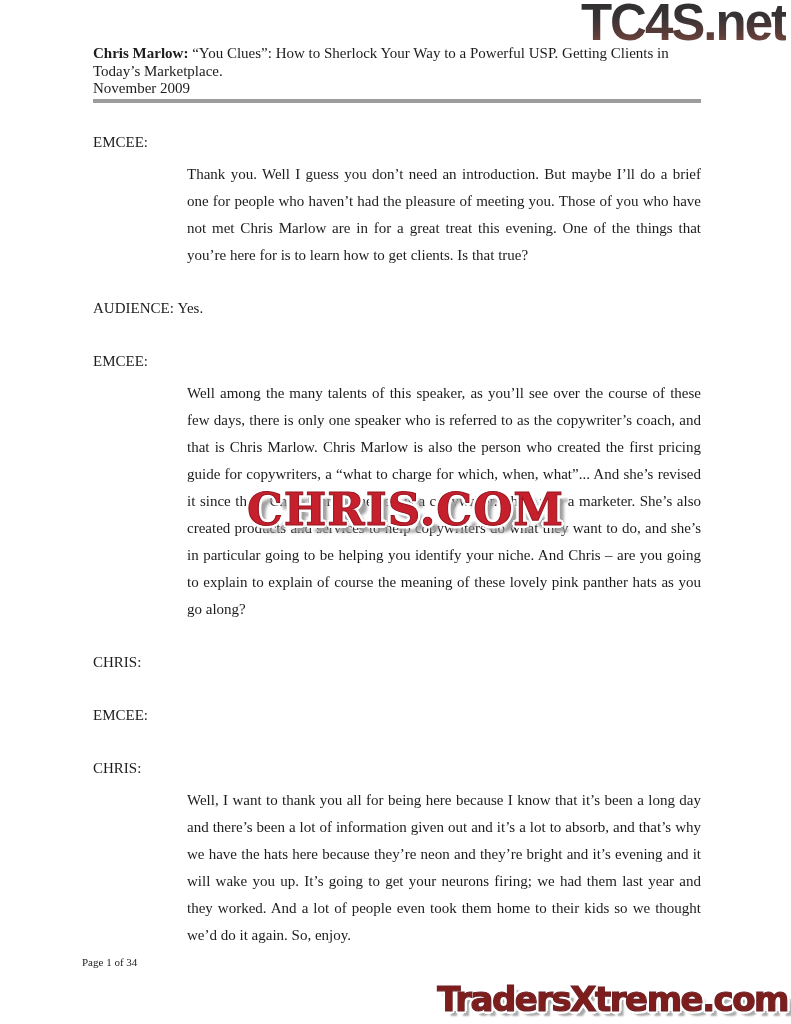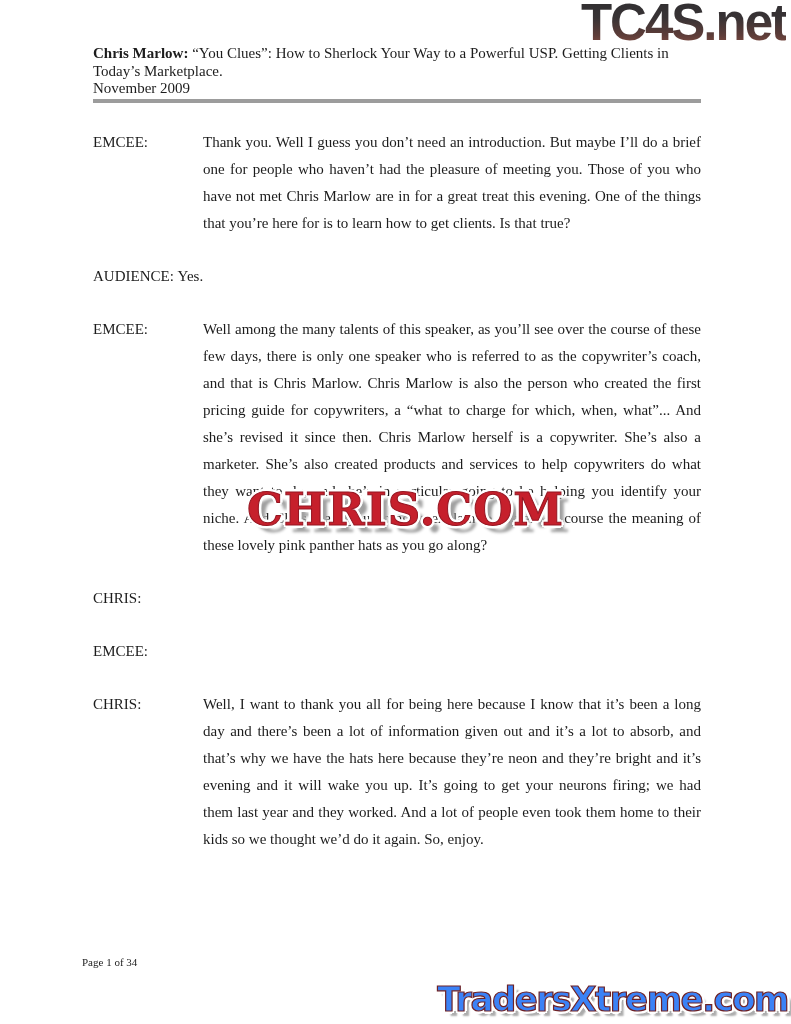--- a/index.html
+++ b/index.html
@@ -24,42 +24,42 @@
   .doc-header .bold{font-weight:700;}
   .header-rule{
     position:absolute;left:93px;top:99px;width:608px;height:4px;
     background:#9c9c9c;
   }
   
   .transcript{
     position:absolute;left:93px;top:129px;width:608px;
     font-size:15px;line-height:27px;
   }
-  .entry{display:grid;grid-template-columns:94px 1fr;margin-bottom:26px;gap:16px;}
+  .entry{display:grid;grid-template-columns:94px 1fr;margin-bottom:26px;}
   .entry:last-child{margin-bottom:0;}
-  .entry .text{text-align:justify;}
+  .entry .text{text-align:justify;margin-top:32px;}
   .entry.inline{display:block;}
   .entry.inline .speaker,.entry.inline .text{display:inline;text-align:right;}
   
   .watermark{
     position:absolute;left:247px;top:483px;
     font-family:"DejaVu Serif",serif;font-weight:700;
     font-size:45px;letter-spacing:1px;white-space:nowrap;
     color:#c6202c;-webkit-text-stroke:1px #951622;
     text-shadow:
       -3px 0 0 #fff,3px 0 0 #fff,0 -3px 0 #fff,0 3px 0 #fff,
       -2px -2px 0 #fff,2px -2px 0 #fff,-2px 2px 0 #fff,2px 2px 0 #fff,
       7px 7px 3px #a0a0a0;
   }
   
   .bottom-logo{
     position:absolute;top:979px;right:3px;
     font-family:"DejaVu Sans",sans-serif;font-weight:700;
     font-size:34px;letter-spacing:-1.5px;white-space:nowrap;
-    color:#3b82f6;-webkit-text-stroke:1.2px #6e2226;
+    color:#7f1d1d;-webkit-text-stroke:1.2px #6e2226;
     text-shadow:
       -3px 0 0 #fff,3px 0 0 #fff,0 -3px 0 #fff,0 3px 0 #fff,
       -2px -2px 0 #fff,2px -2px 0 #fff,-2px 2px 0 #fff,2px 2px 0 #fff,
       5px 5px 2px #ababab;
   }
   
   .page-footer{
     position:absolute;left:82px;top:956px;font-size:11px;
   }
 </style>

